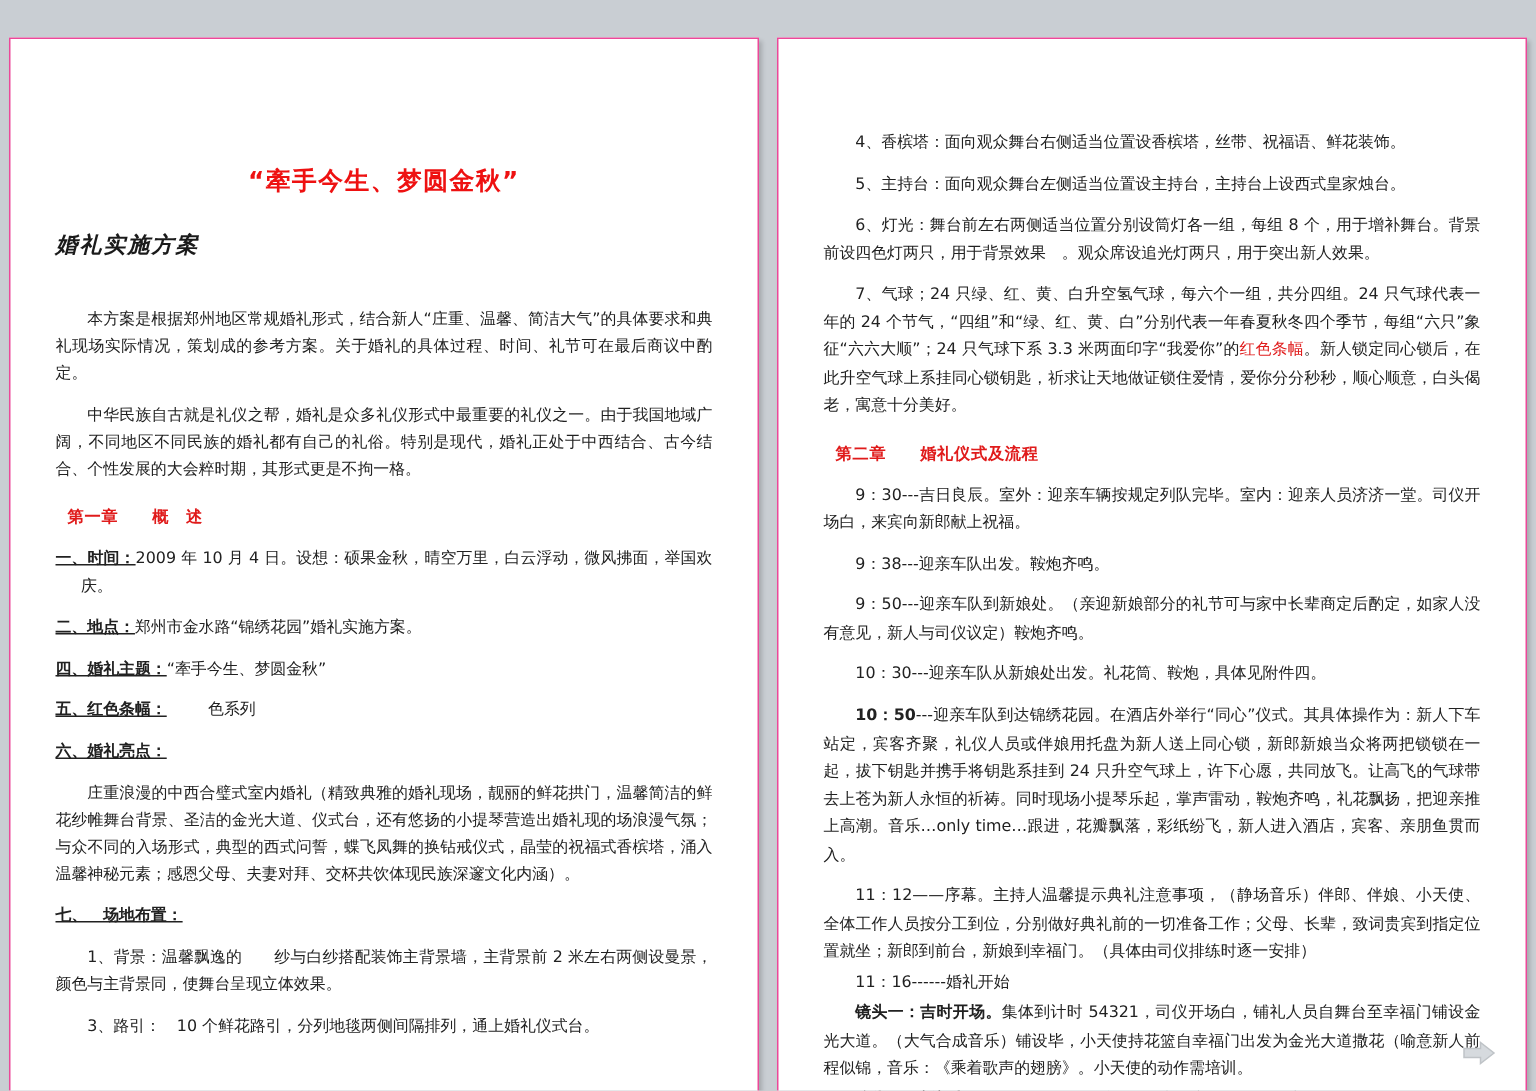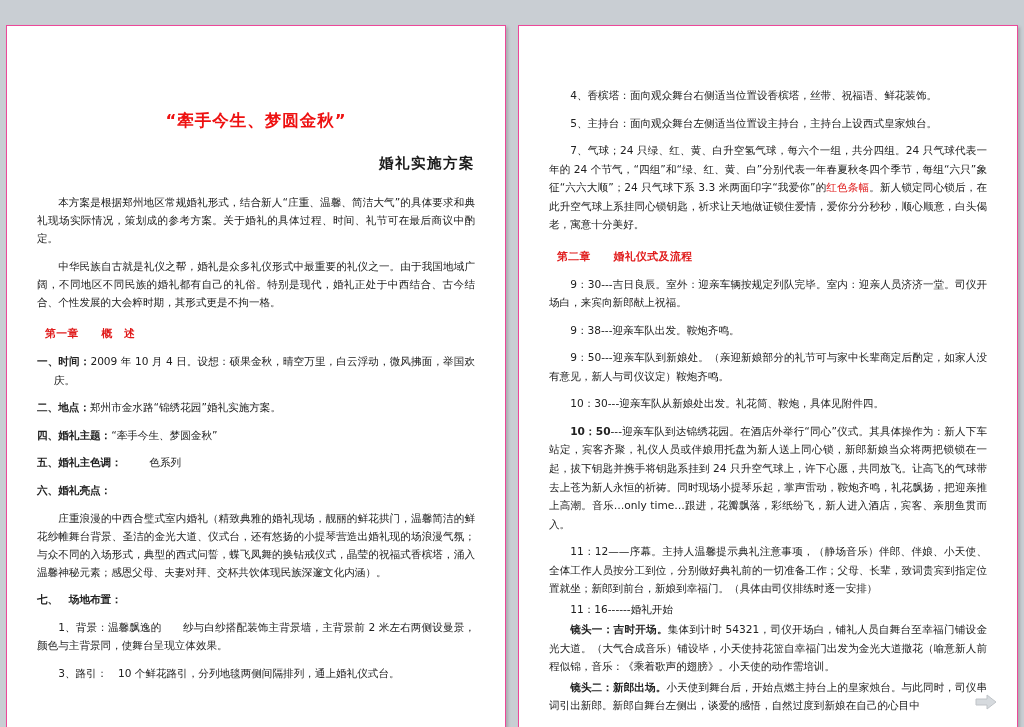--- a/index.html
+++ b/index.html
@@ -33,26 +33,27 @@
   .doc-title {
     text-align:center;
     color:#ee1111;
     font-weight:bold;
     font-size:16.5px;
     letter-spacing:1px;
     margin-top:66px;
     margin-bottom:22px;
   }
   .doc-subtitle {
-    text-align:right;
+    text-align:left;
     color:#1a1a1a;
     font-weight:bold;
     font-size:14.5px;
     letter-spacing:1.5px;
-    margin-bottom:20px;
+    margin-bottom:31px;
+    font-style:italic;
   }
   p.body {
     font-size:10.6px;
     line-height:1.72;
     color:#212121;
     text-align:justify;
     text-indent:2em;
     margin-bottom:9px;
   }
   .chapter-head {
@@ -64,21 +65,21 @@
   }
   .chapter-head .sp { display:inline-block; width:14px; }
   .item {
     font-size:10.6px;
     line-height:1.75;
     color:#212121;
     text-align:justify;
     margin-bottom:9px;
     padding-left:0;
   }
-  .item .lbl { font-weight:bold; }
+  .item .lbl { font-weight:bold;text-decoration:underline; }
   .item.hang { padding-left:1.6em; text-indent:-1.6em; }
   .sub-item {
     font-size:10.6px;
     line-height:1.75;
     color:#212121;
     text-align:justify;
     text-indent:2em;
     margin-bottom:9px;
   }
   .tight { margin-bottom:2px; }
@@ -128,21 +129,21 @@
       <div class="item hang">
         <span class="lbl">二、地点：</span><span>郑州市金水路“锦绣花园”婚礼实施方案。</span>
       </div>
 
 
       <div class="item hang">
         <span class="lbl">四、婚礼主题：</span><span>“牽手今生、梦圆金秋”</span>
       </div>
 
       <div class="item hang">
-        <span class="lbl">五、婚礼主色调：</span><span class="gapfill"></span><span>色系列</span>
+        <span class="lbl">五、红色条幅：</span><span class="gapfill"></span><span>色系列</span>
       </div>
 
       <div class="item hang">
         <span class="lbl">六、婚礼亮点：</span>
       </div>
 
       <p class="body">庄重浪漫的中西合璧式室内婚礼（精致典雅的婚礼现场，靓丽的鲜花拱门，温馨简洁的鲜花纱帷舞台背景、圣洁的金光大道、仪式台，还有悠扬的小提琴营造出婚礼现的场浪漫气氛；与众不同的入场形式，典型的西式问誓，蝶飞凤舞的换钻戒仪式，晶莹的祝福式香槟塔，涌入温馨神秘元素；感恩父母、夫妻对拜、交杯共饮体现民族深邃文化内涵）。</p>
 
       <div class="item hang">
         <span class="lbl">七、　场地布置：</span>
@@ -156,20 +157,21 @@
     </div>
   </div>
 
   <div class="page" id="page-right">
     <div class="page-inner">
 
       <div class="sub-item">4、香槟塔：面向观众舞台右侧适当位置设香槟塔，丝带、祝福语、鲜花装饰。</div>
 
       <div class="sub-item">5、主持台：面向观众舞台左侧适当位置设主持台，主持台上设西式皇家烛台。</div>
 
+      <div class="sub-item">6、灯光：舞台前左右两侧适当位置分别设筒灯各一组，每组 8 个，用于增补舞台。背景前设四色灯两只，用于背景效果　。观众席设追光灯两只，用于突出新人效果。</div>
 
       <div class="sub-item">
         <span>7、气球；24 只绿、红、黄、白升空氢气球，每六个一组，共分四组。24 只气球代表一年的 24 个节气，“四组”和“绿、红、黄、白”分别代表一年春夏秋冬四个季节，每组“六只”象征“六六大顺”；24 只气球下系 3.3 米两面印字“我爱你”的</span><span class="red">红色条幅</span><span>。新人锁定同心锁后，在此升空气球上系挂同心锁钥匙，祈求让天地做证锁住爱情，爱你分分秒秒，顺心顺意，白头偈老，寓意十分美好。</span>
       </div>
 
       <div class="chapter-head">
         <span>第二章</span>
         <span class="sp"></span>
         <span>婚礼仪式及流程</span>
       </div>

